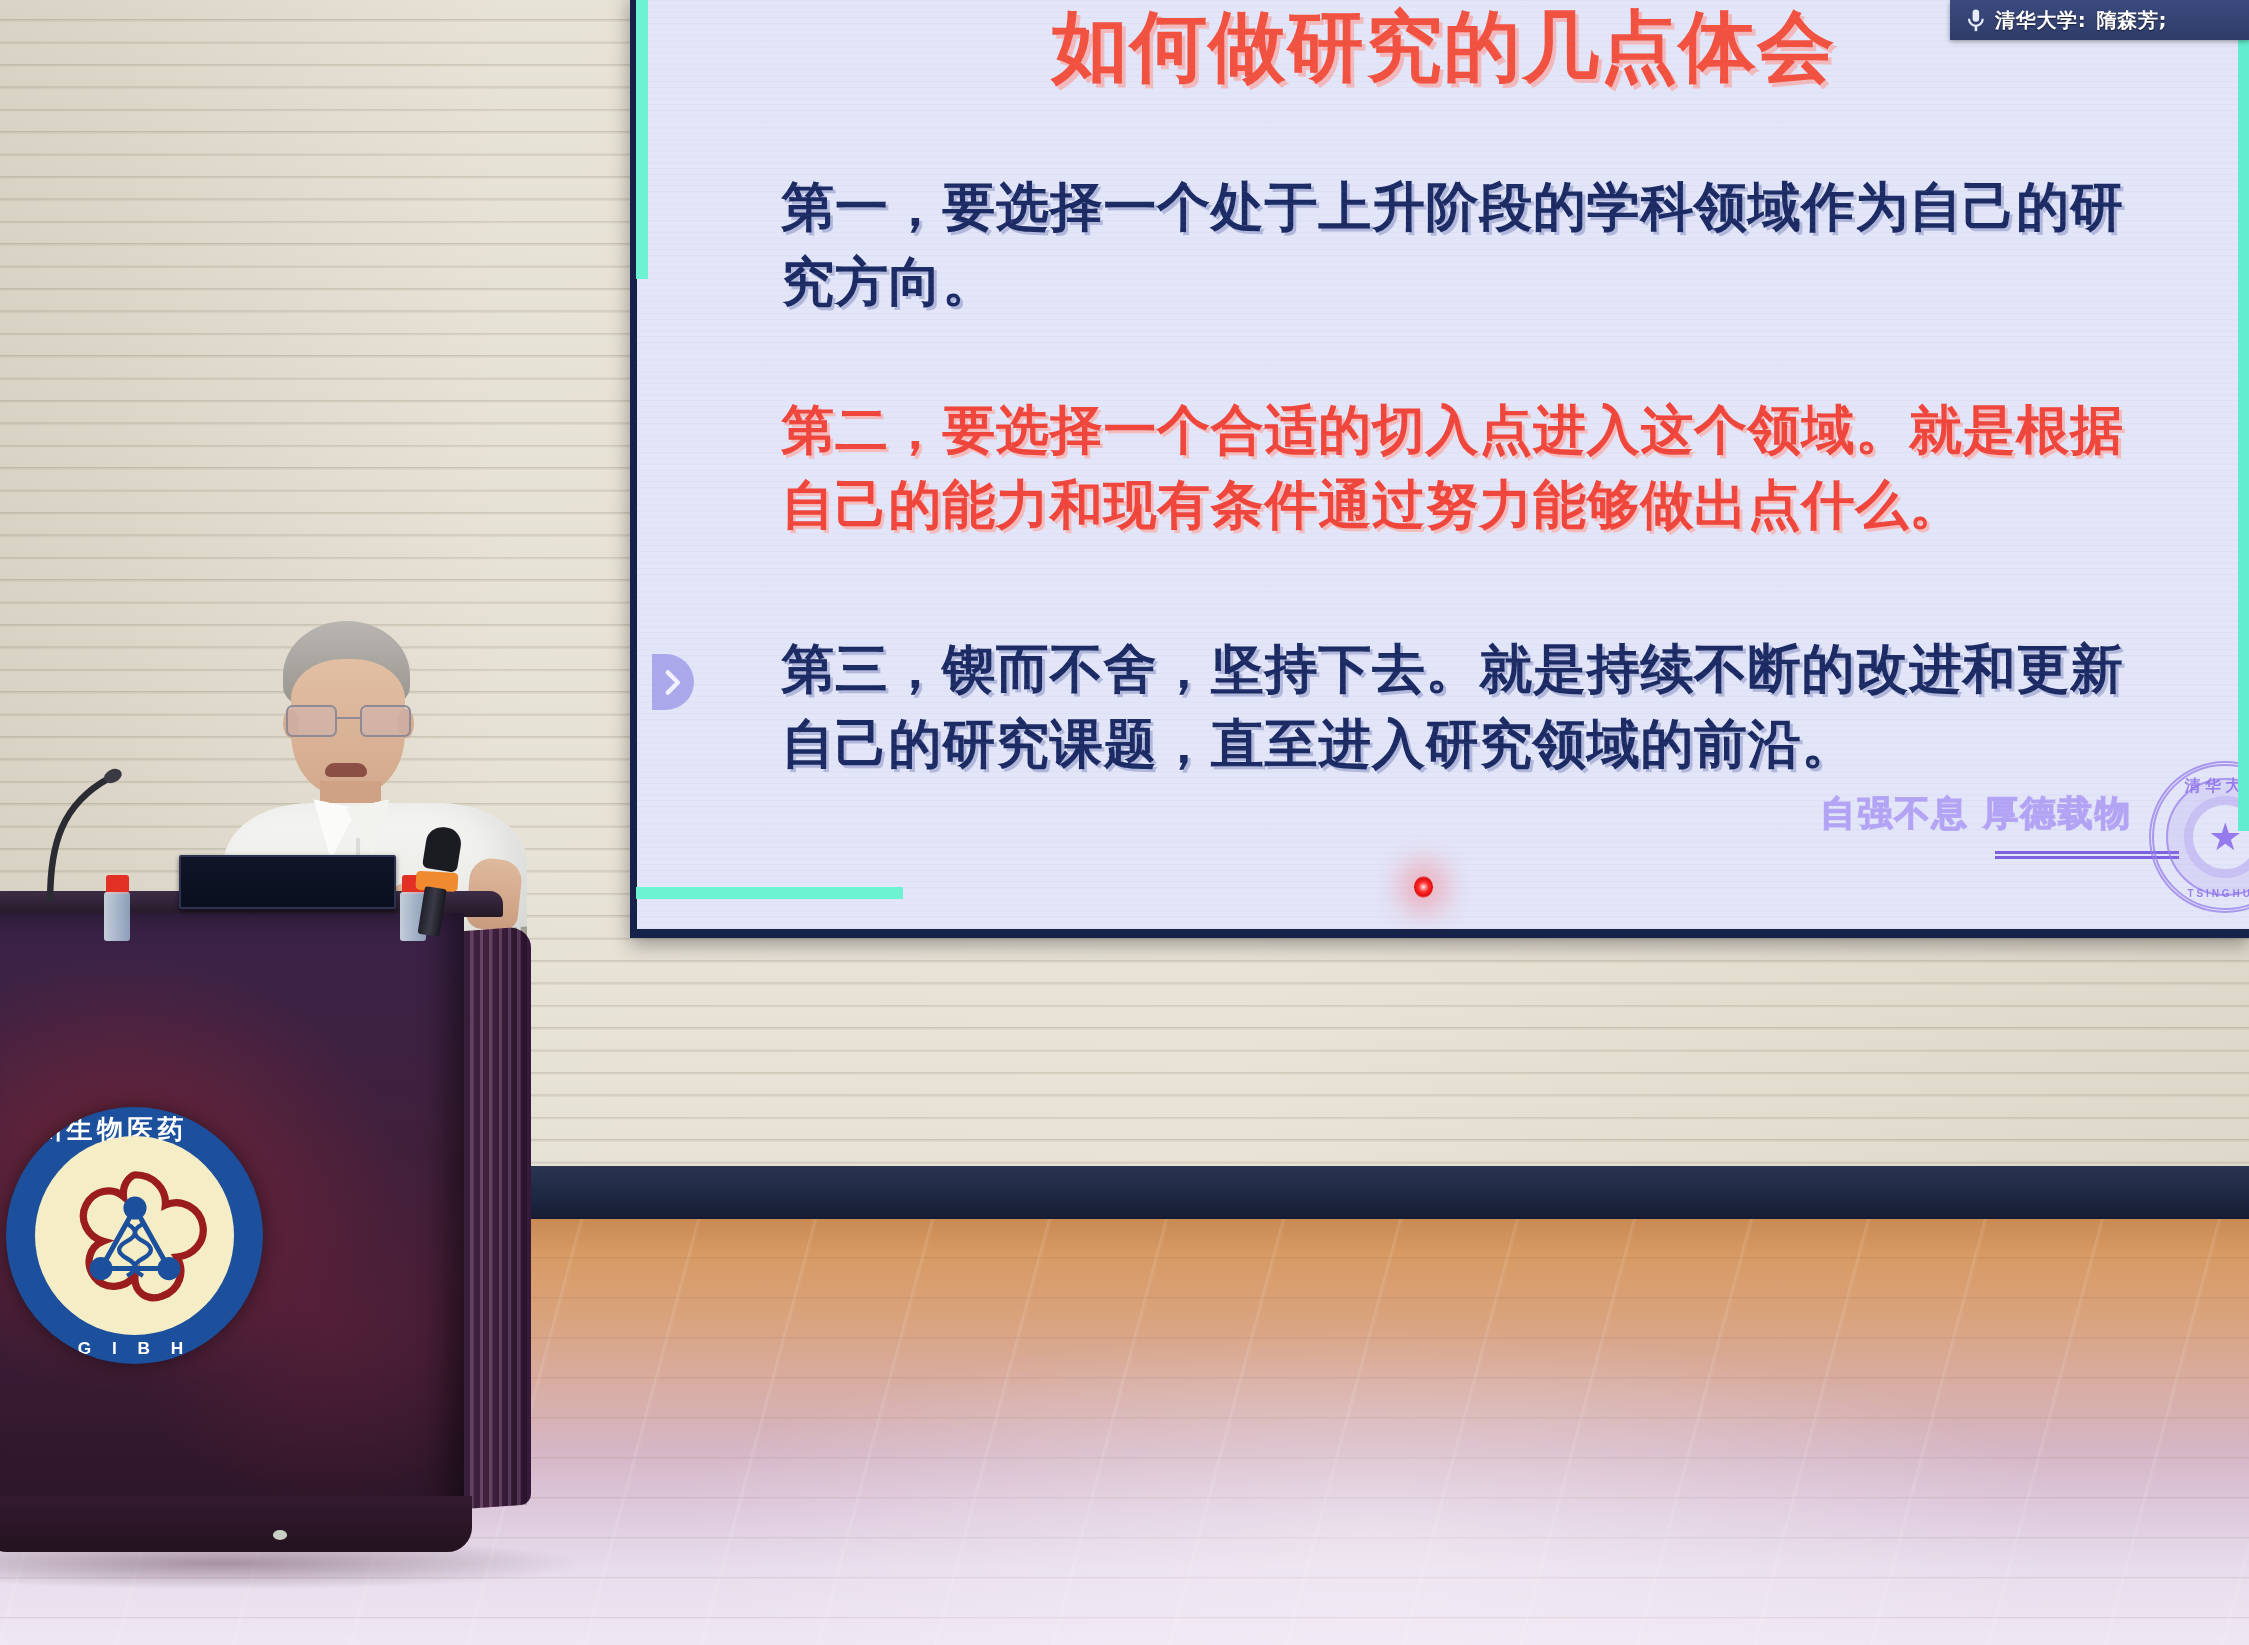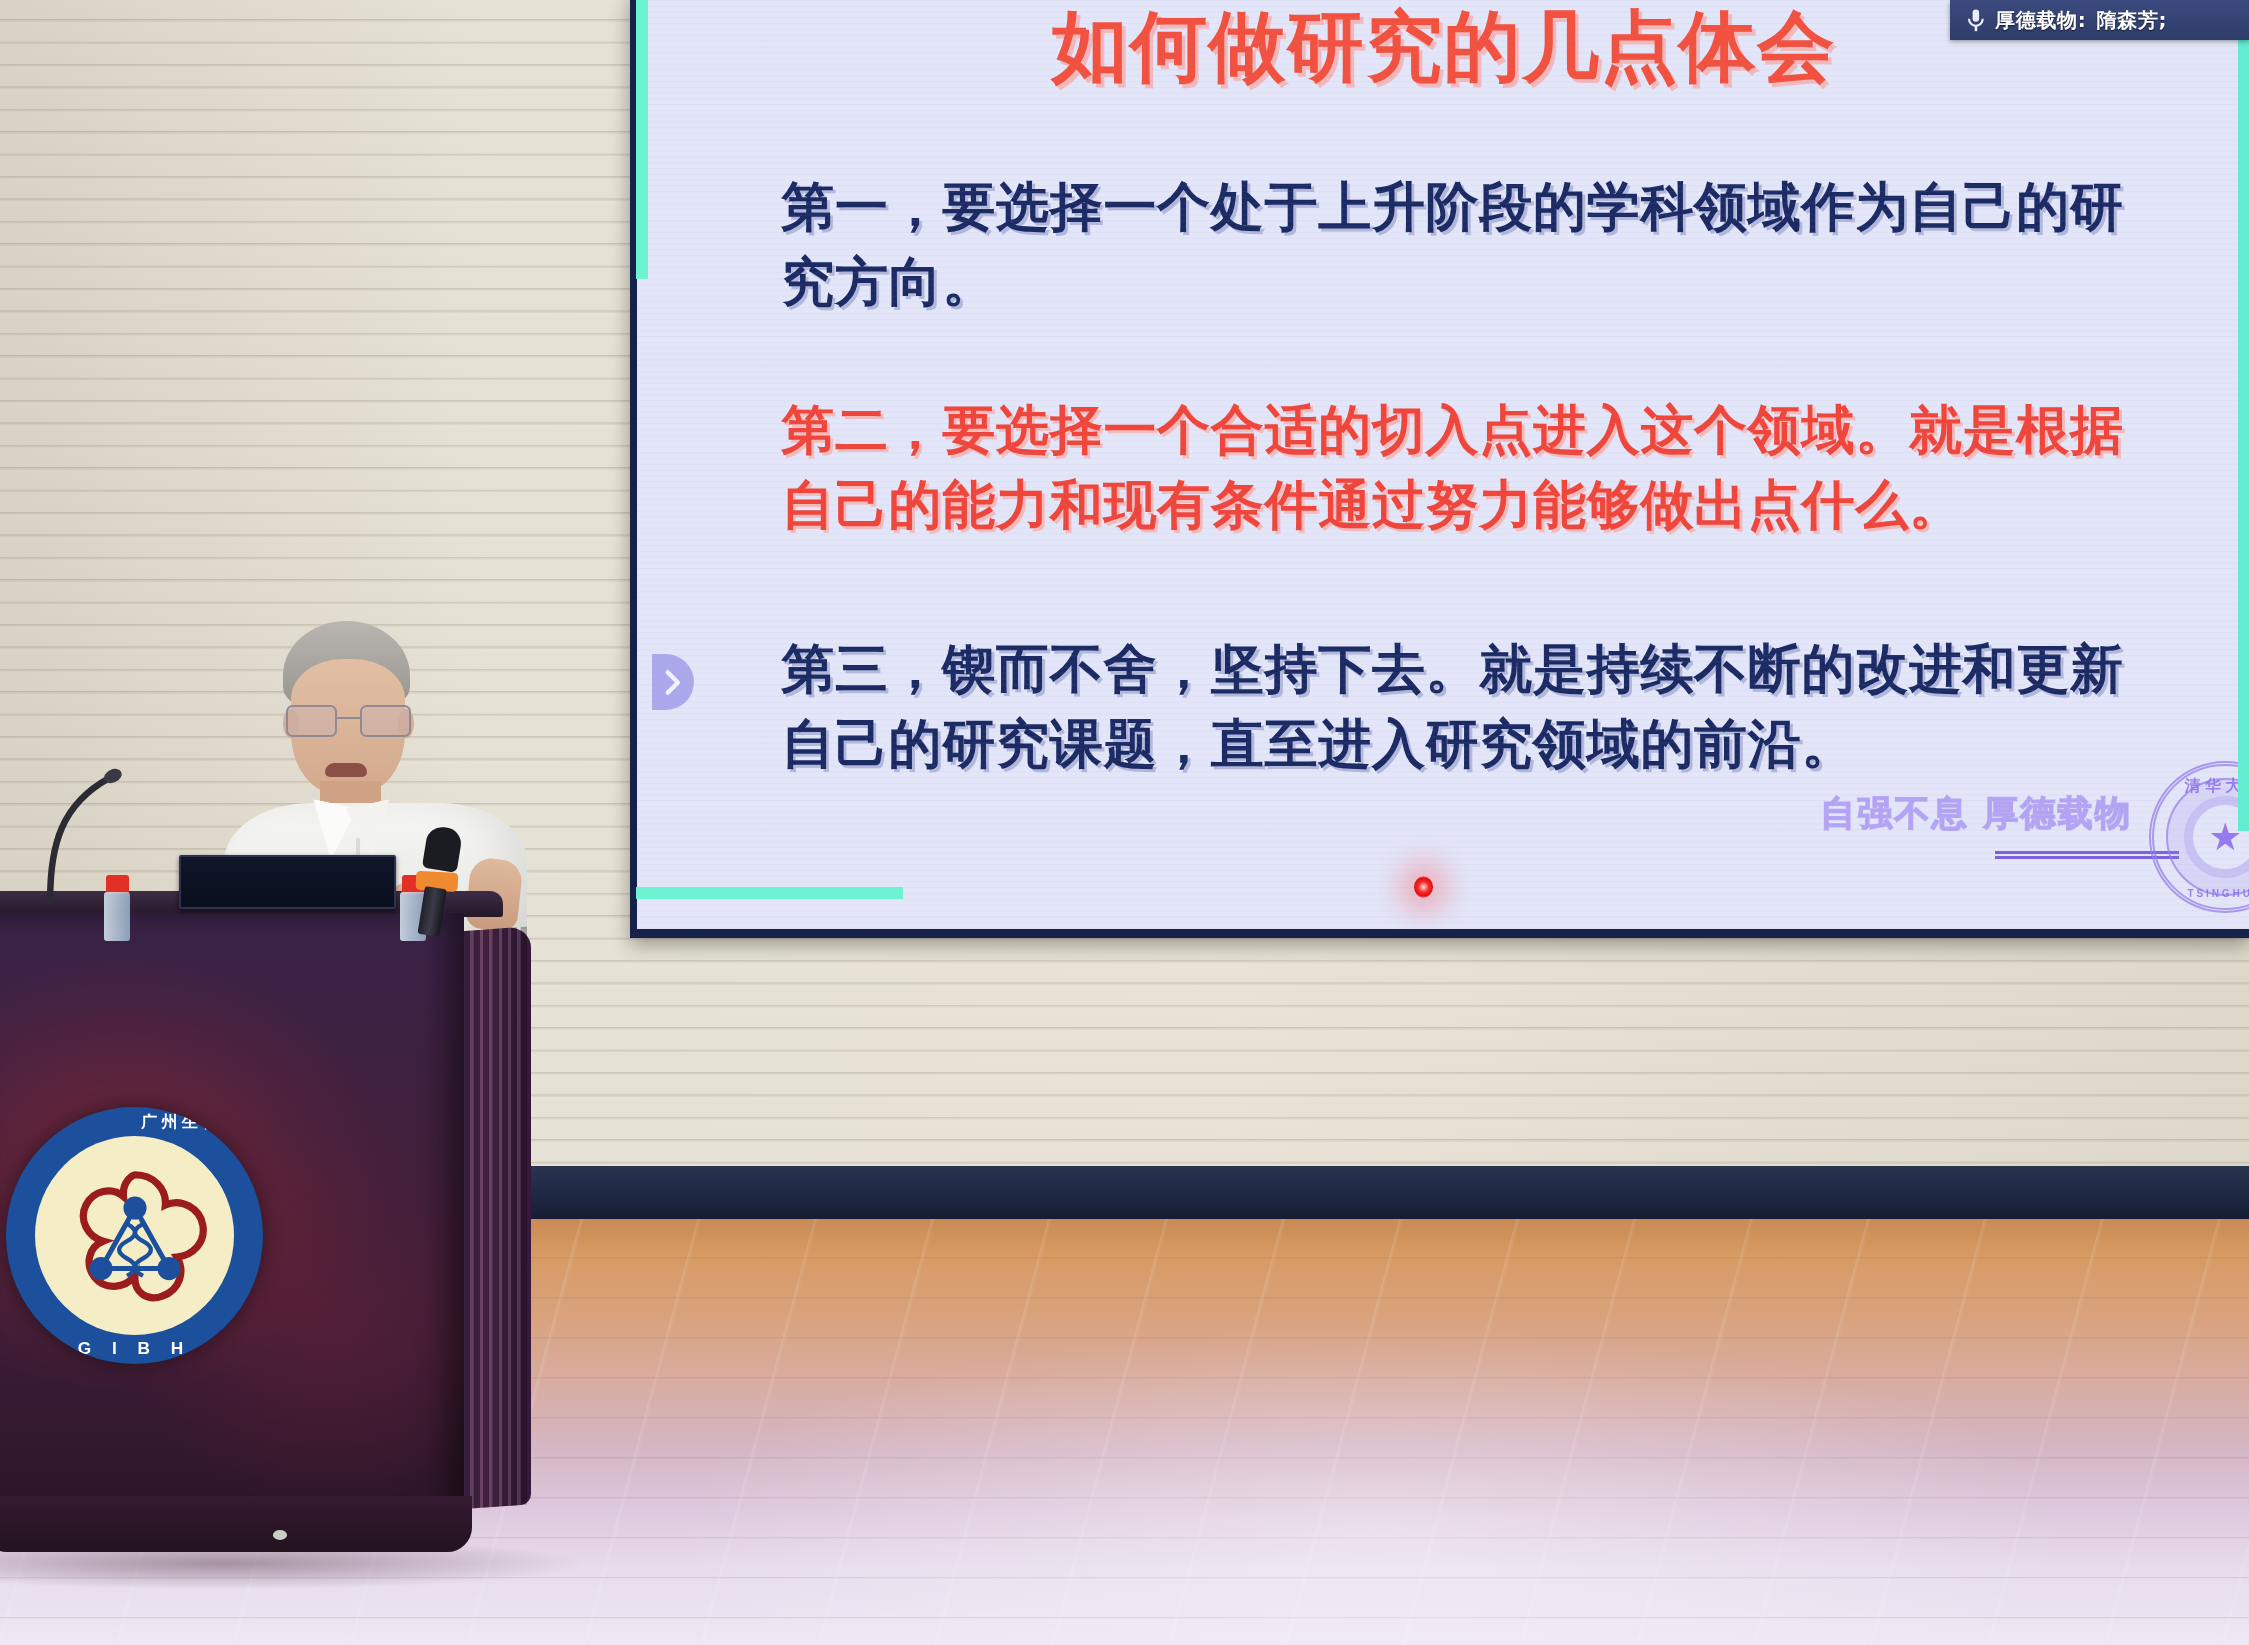--- a/index.html
+++ b/index.html
@@ -344,22 +344,22 @@
     background: #1c4f9c;
     box-shadow: 0 0 19px rgba(0,0,0,0.45);
     overflow:hidden;
   }
   .podium-logo .lg-inner {
     position:absolute; left: 29px; top: 29px; right:29px; bottom:29px;
     border-radius:50%;
     background: #f4edc6;
   }
   .podium-logo .lg-cn {
-    position:absolute; left:0; right:0; top:5.8px; text-align:right;
-    color:#ffffff; font-size:16px; font-weight:700; letter-spacing:4.3px;
+    position:absolute; left:0; right:0; top:5.8px; text-align:left;
+    color:#ffffff; font-size:26px; font-weight:700; letter-spacing:4.3px;
   }
   .podium-logo .lg-en {
     position:absolute; left:0; right:0; bottom:4.3px; text-align:center;
     color:#ffffff; font-size:17.3px; font-weight:700; letter-spacing:8px;
   }
   .podium-logo .flower {
     position:absolute; left:50%; top:52%;
     transform: translate(-50%,-50%);
   }
 
@@ -528,21 +528,21 @@
   <div class="laser-dot"></div>
 
   <div class="speaking-bar">
     <span class="mic">
       <svg width="19" height="24.6" viewBox="0 0 26 34" aria-hidden="true">
         <rect x="9" y="2" width="9" height="17" rx="4.5" fill="#e9ecfb"></rect>
         <path d="M4 15 a9.5 9.5 0 0 0 19 0" fill="none" stroke="#e9ecfb" stroke-width="3"></path>
         <rect x="11.8" y="24" width="3.6" height="8" fill="#e9ecfb"></rect>
       </svg>
     </span>
-    <span class="speaking-text">厚德载物:</span>
+    <span class="speaking-text">清华大学:</span>
     <span class="speaking-text">隋森芳;</span>
   </div>
 
   <div class="person">
     <div class="p-hair"></div>
     <div class="p-face"></div>
     <div class="p-ear-l"></div>
     <div class="p-ear-r"></div>
     <div class="p-glasses">
       <div class="lens l"></div>

